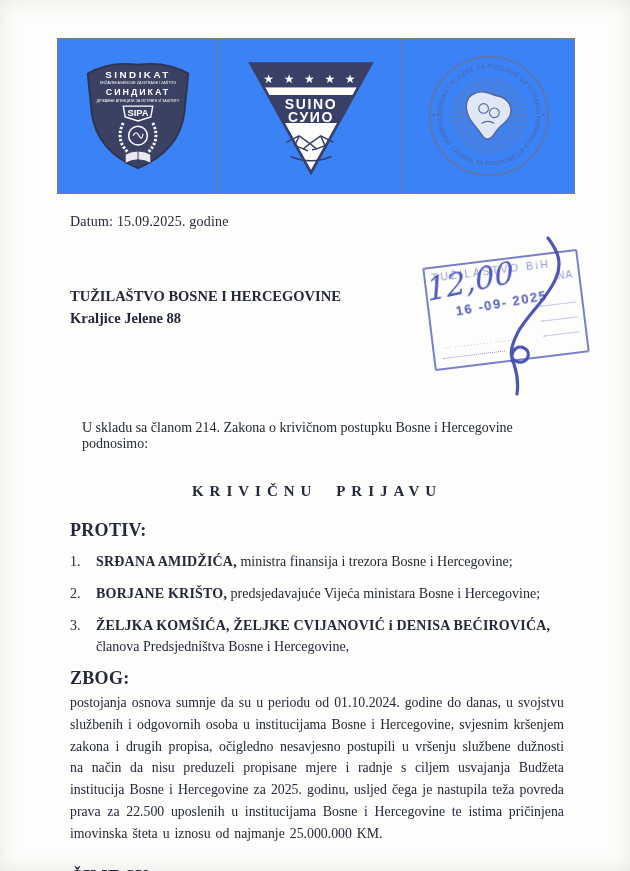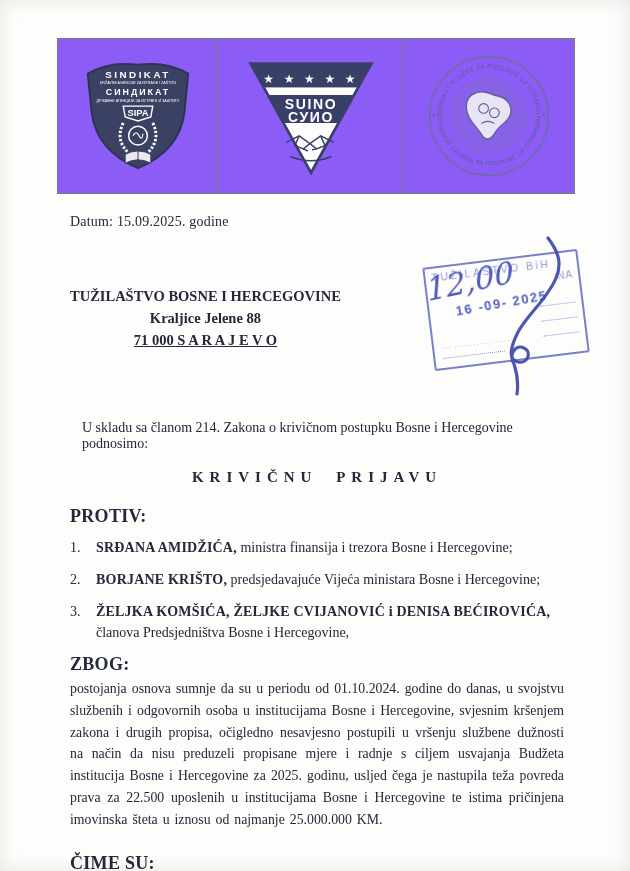--- a/index.html
+++ b/index.html
@@ -4,30 +4,30 @@
 <style>
   html,body{margin:0;padding:0;background:#ffffff;}
   .page{
     position:relative;width:630px;height:871px;background:#fdfdfb;
     font-family:"Liberation Serif", serif;color:#23283a;overflow:hidden;
     box-shadow:inset 0 0 18px rgba(120,120,115,.18);
   }
   
   .logo-table{
     position:absolute;left:57px;top:38px;width:516px;height:154px;
-    display:flex;border:1.5px solid #7a7a78;background:#8b5cf6;
+    display:flex;border:1.5px solid #7a7a78;background:#3b82f6;
   }
   .logo-cell{display:flex;align-items:center;justify-content:center;border-right:1.5px solid #7a7a78;}
   .logo-cell:last-child{border-right:none;}
   .c1{flex-basis:31%;}
   .c2{flex-basis:36%;}
   .c3{flex-basis:33%;}
   
   .date-line{position:absolute;left:70px;top:214px;font-size:14px;letter-spacing:.2px;}
-  .recipient{position:absolute;left:70px;top:286px;font-size:14.5px;font-weight:bold;line-height:1.5;text-align:center;}
+  .recipient{position:absolute;left:70px;top:286px;font-size:14.5px;font-weight:bold;line-height:1.5;}
   .recipient .u{text-decoration:underline;}
   
   .stamp{
     position:absolute;left:428px;top:258px;width:152px;height:100px;
     border:2.5px solid rgba(96,106,192,.85);border-radius:2px;
     transform:rotate(-7deg);color:#6d77c6;filter:blur(.2px);
     font-family:"Liberation Sans", sans-serif;
   }
   .st-header{
     position:absolute;left:6px;top:3px;width:140px;font-size:10.5px;letter-spacing:2.5px;
@@ -49,21 +49,21 @@
   }
   .st-time{
     position:absolute;left:426px;top:263px;font-size:31px;font-style:italic;
     font-family:"DejaVu Serif", serif;color:#4e59bd;
     transform:rotate(-12deg) skewX(-6deg);z-index:5;filter:blur(.2px);
   }
   .signature{position:absolute;left:458px;top:236px;z-index:6;pointer-events:none;}
   
   .body-block{position:absolute;left:70px;top:408px;width:494px;font-size:14px;}
   .intro{margin:12px;line-height:16px;}
-  .doc-title{margin-top:17px;text-align:center;font-weight:bold;font-size:15px;letter-spacing:6px;word-spacing:9px;}
+  .doc-title{margin-top:31px;text-align:center;font-weight:bold;font-size:15px;letter-spacing:6px;word-spacing:9px;}
   .label{font-weight:bold;margin-top:20px;font-size:18px;letter-spacing:.3px;}
   .items{margin-top:10px;}
   .item{display:flex;margin-bottom:11px;line-height:21px;}
   .item .num{width:26px;flex:none;}
   .item .b{font-weight:bold;letter-spacing:.2px;}
   .just{text-align:justify;margin:3px 0 0 0;line-height:21.8px;word-spacing:1.5px;font-size:13.8px;}
   .just2{text-align:justify;margin:8px 0 0 0;line-height:24px;word-spacing:2px;font-size:13.8px;}
   
   svg text{font-family:"Liberation Sans", sans-serif;}
 </style>
@@ -140,21 +140,20 @@
         <path d="M58 72 Q64 68 70 72" fill="none" stroke="#5a6187" stroke-width="1"></path>
       </svg>
     </div>
   </div>
 
   <div class="date-line">Datum: 15.09.2025. godine</div>
 
   <div class="recipient">
     <div>TUŽILAŠTVO BOSNE I HERCEGOVINE</div>
     <div>Kraljice Jelene 88</div>
-    <div class="u">71 000 S A R A J E V O</div>
   </div>
 
   <div class="stamp">
     <div class="st-header">TUŽILAŠTVO BiH</div>
     <div class="st-frag">NA</div>
     <div class="st-date">16 -09- 2025</div>
     <div class="dots d1"></div>
     <div class="dots d2"></div>
     <div class="dots d3"></div>
     <div class="dots d4"></div>

